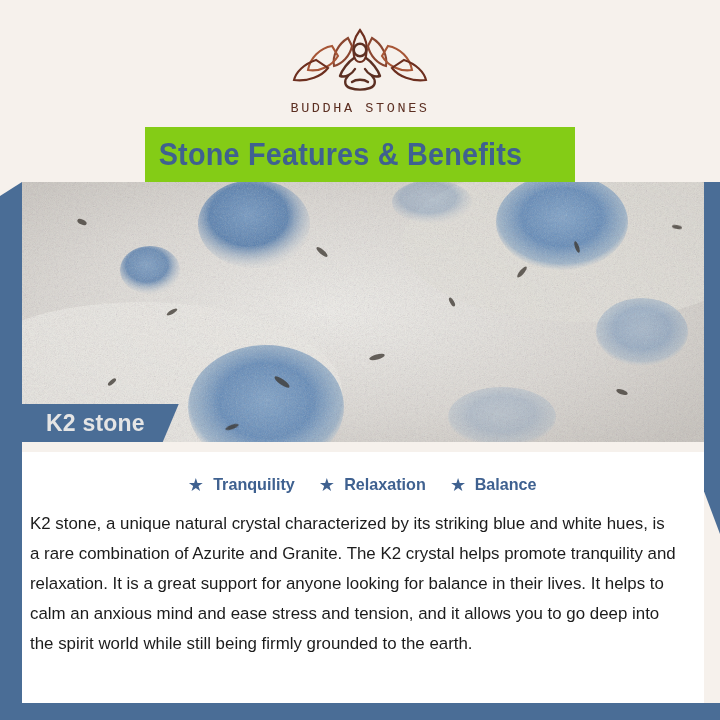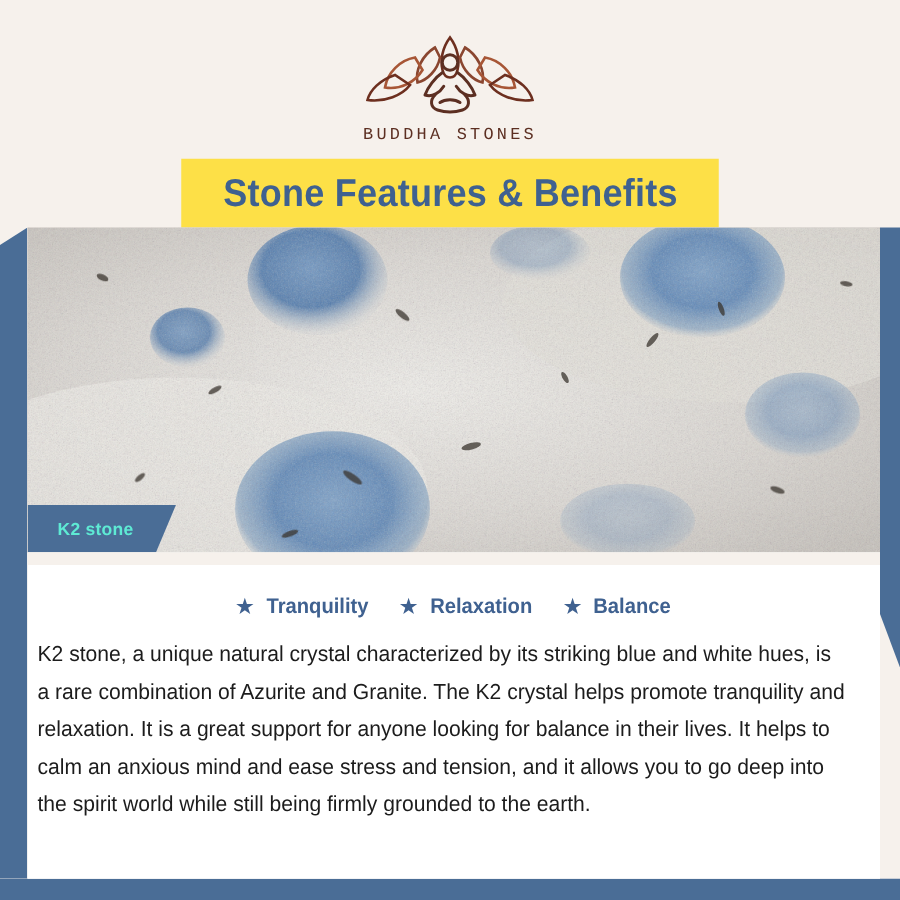--- a/index.html
+++ b/index.html
@@ -47,22 +47,22 @@
   .logo-mark { width:152px; height:76px; display:block; }
   .logo-text {
     margin-top:7px;
     font-size:13.5px; letter-spacing:2.6px; font-weight:400;
     color:#5c2f22; font-family:Liberation Mono, monospace;
   }
 
   
   .title-band {
     position:absolute; top:127px; left:145px; width:430px; height:55px;
-    background:#fde047;
-    display:flex; align-items:center; justify-content:center;
+    background:#84cc16;
+    display:flex; align-items:center; justify-content:flex-start;
   }
   .title-text {
     font-size:31px; font-weight:bold; color:#3f6190;
     font-family:"Liberation Sans Narrow","Liberation Sans",sans-serif;
     transform:scaleX(0.93); letter-spacing:0.2px; white-space:nowrap;
   }
 
   
   .photo {
     position:absolute; top:182px; left:22px; width:682px; height:260px;
@@ -73,21 +73,21 @@
 
   
   .badge {
     position:absolute; left:22px; top:404px; height:38px;
     padding:0 34px 0 24px;
     background:#4a6d96;
     display:flex; align-items:center;
     clip-path:polygon(0 0, 100% 0, calc(100% - 16px) 100%, 0 100%);
   }
   .badge-text {
-    color:#5eead4; font-size:14px; font-weight:bold;
+    color:#e5e5e5; font-size:23px; font-weight:bold;
     font-family:"Liberation Sans",sans-serif;
     letter-spacing:0.2px; white-space:nowrap;
   }
 
   
   .panel {
     position:absolute; left:22px; top:442px; width:682px; height:261px;
     background:#ffffff;
   }
   .panel-cream-strip {

